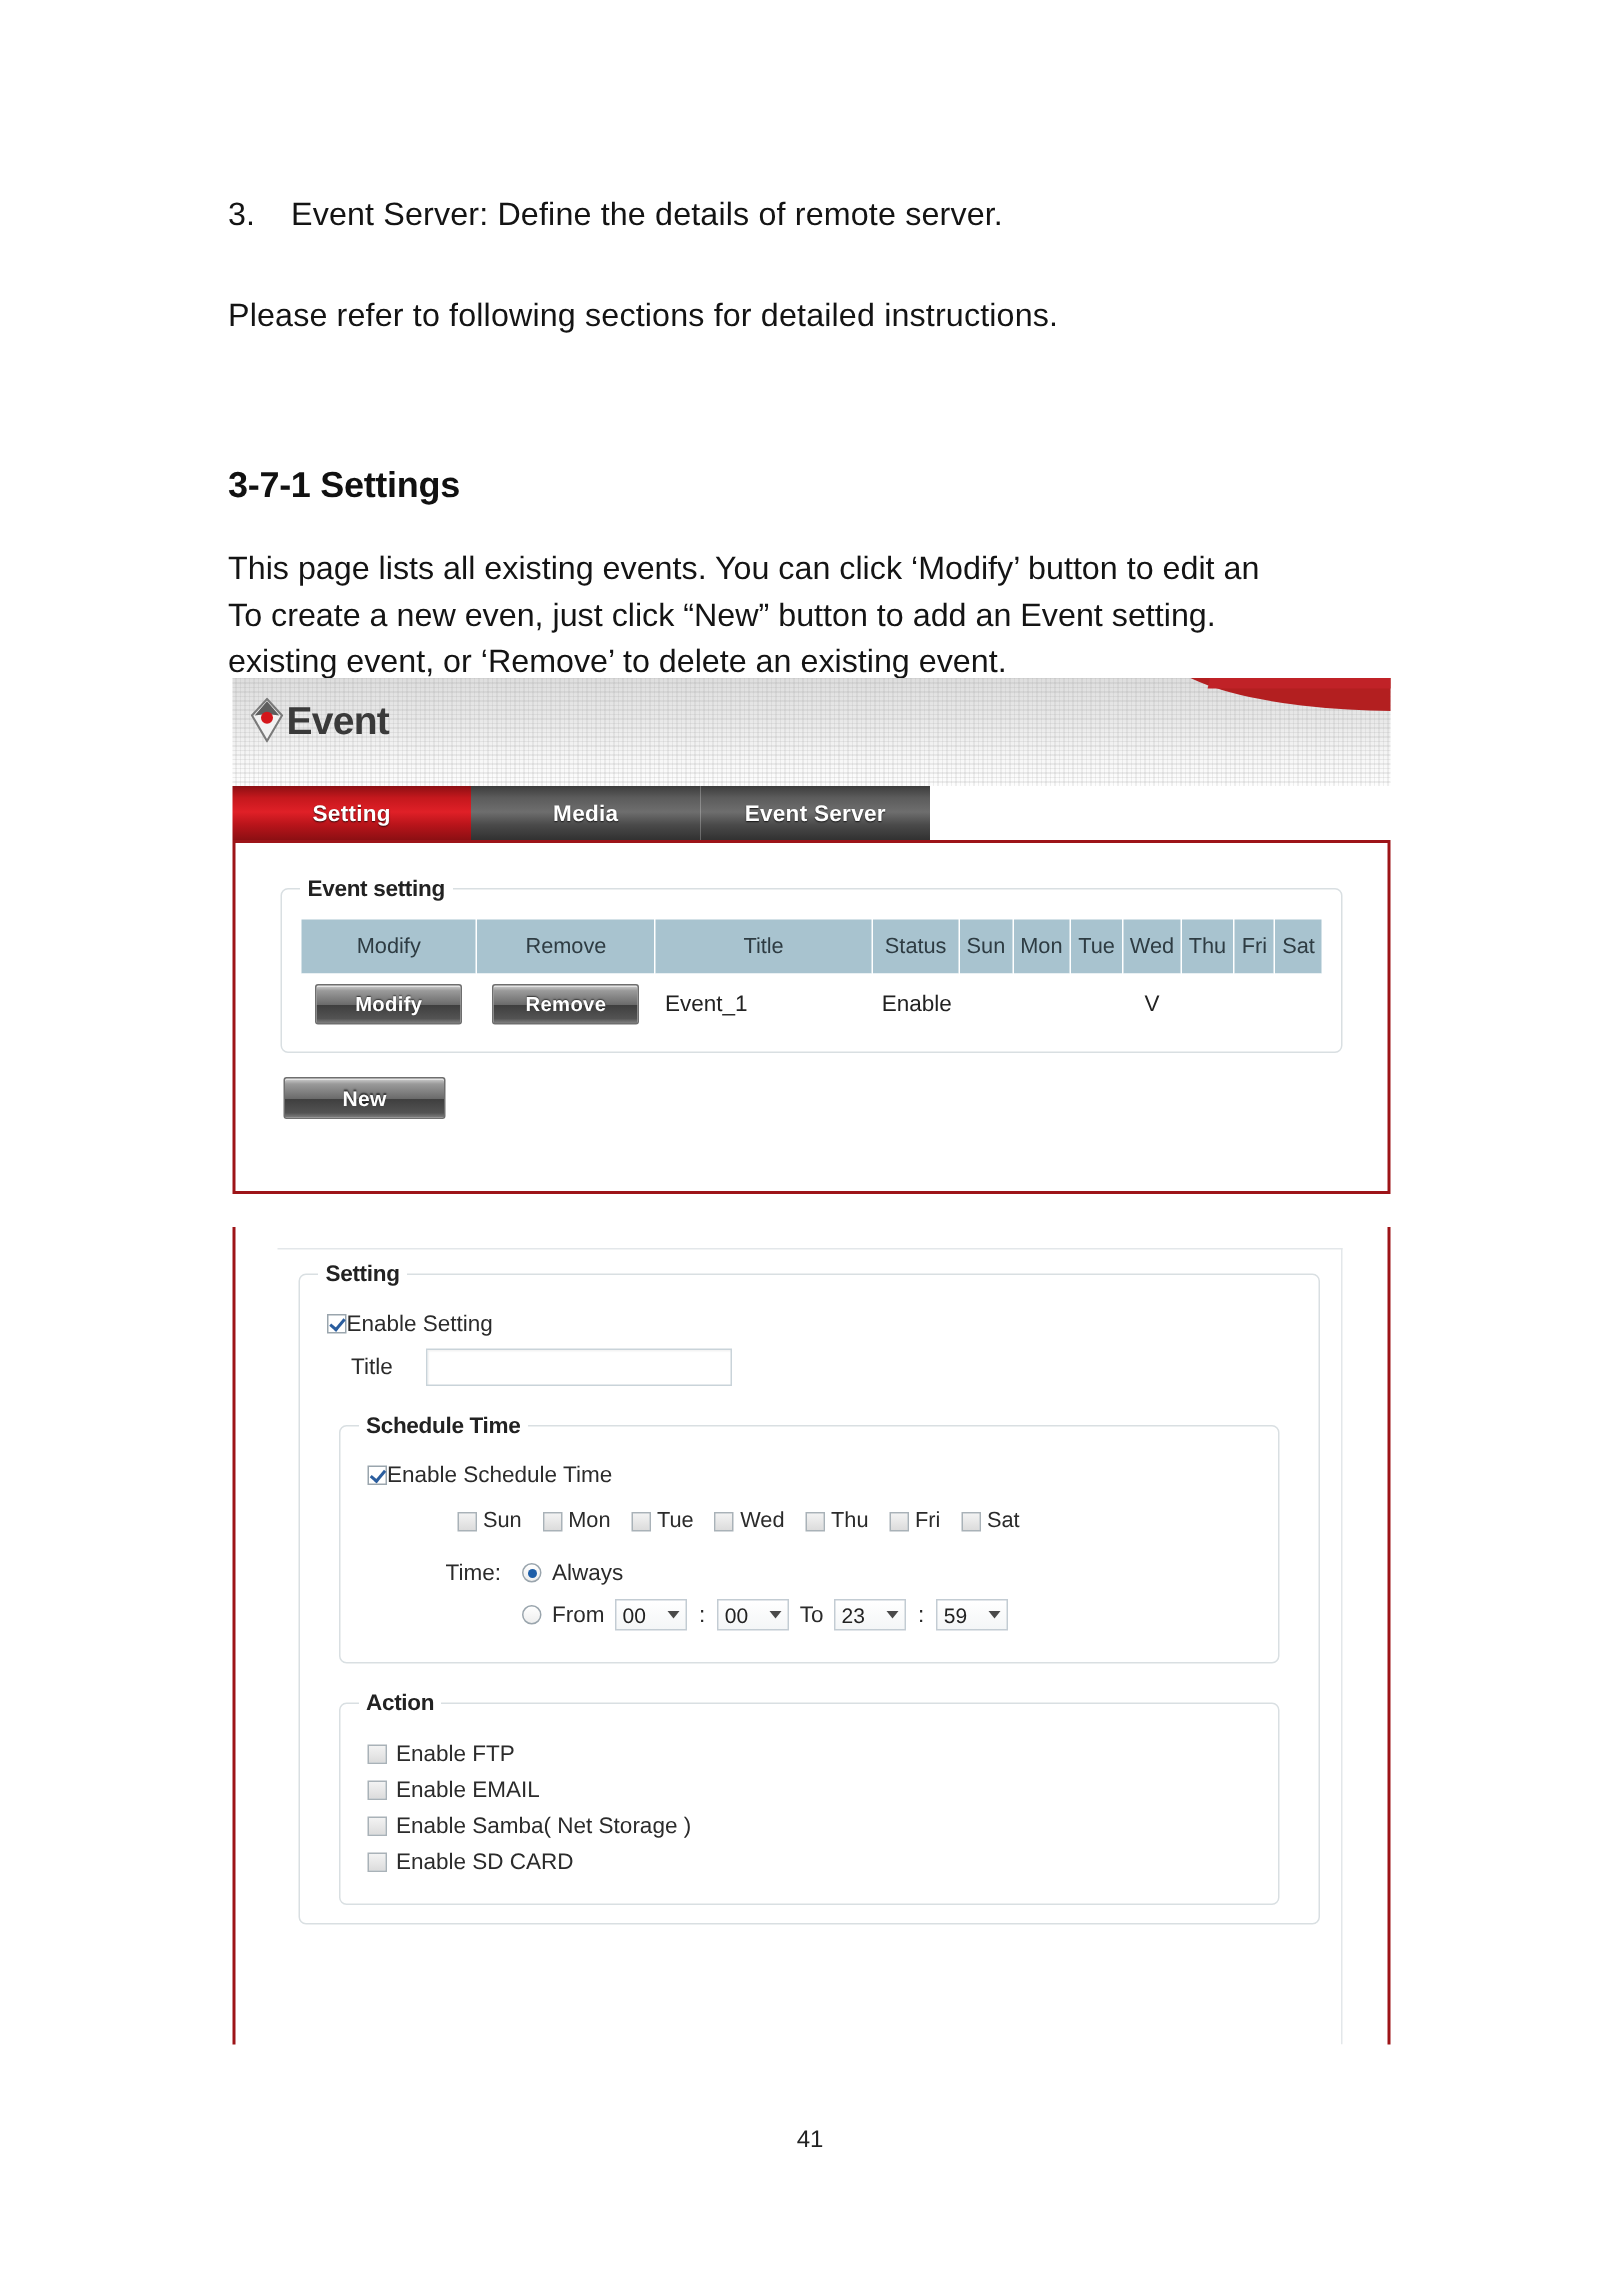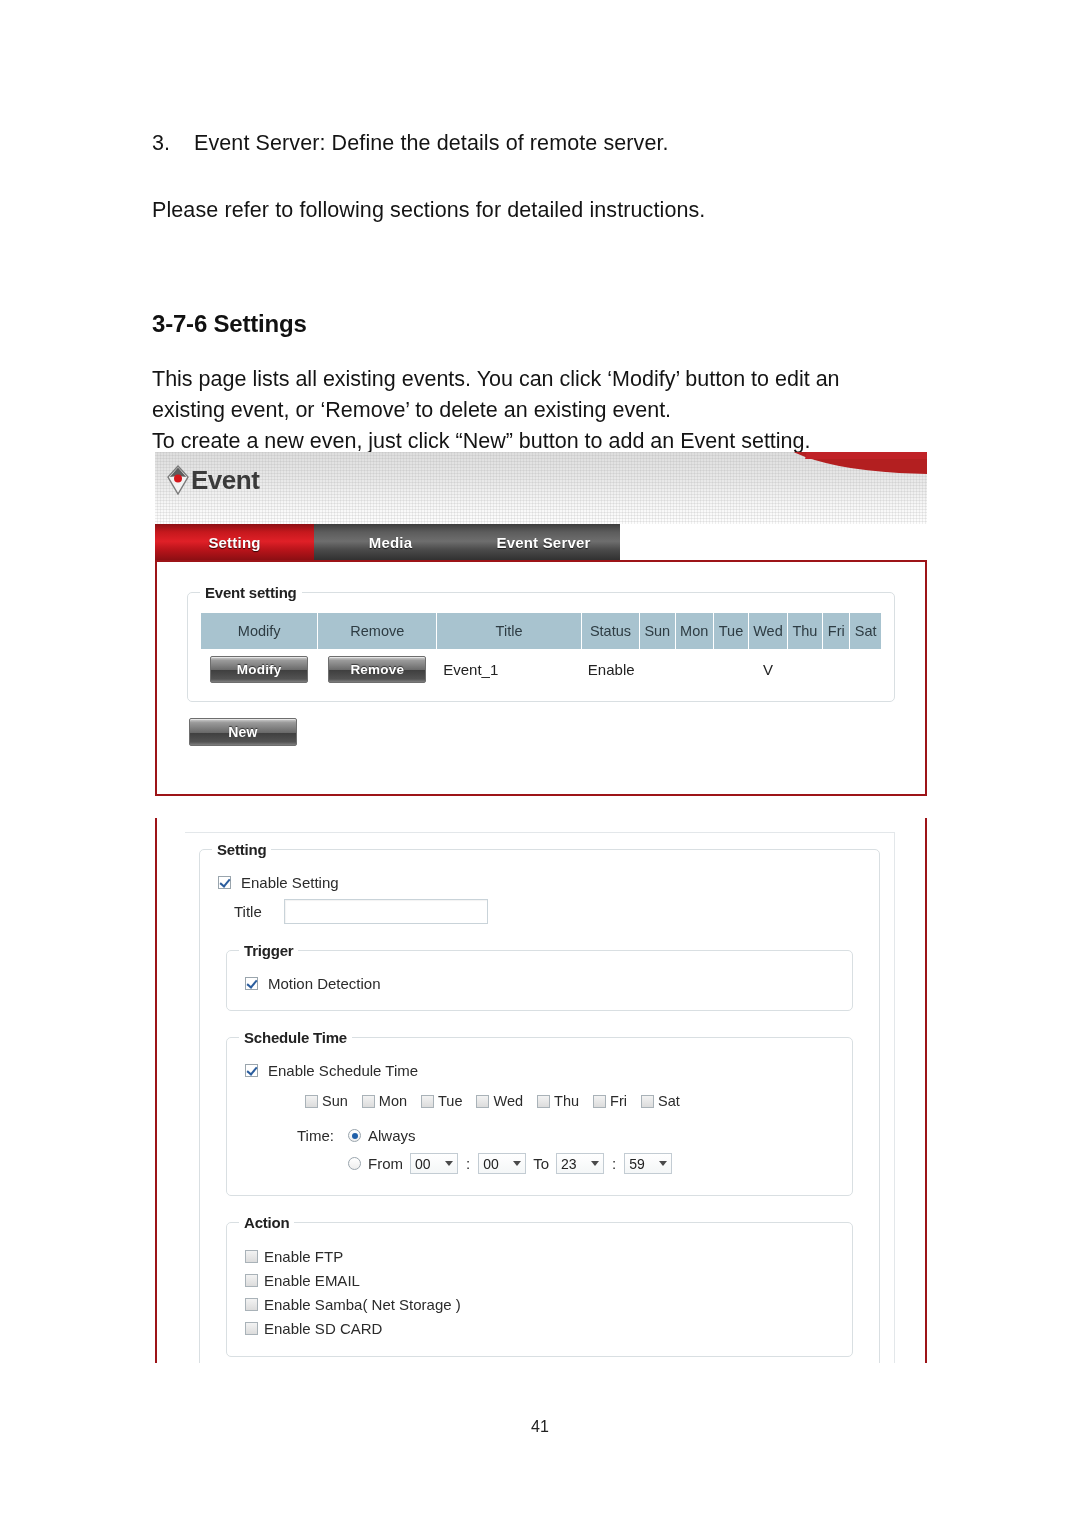--- a/index.html
+++ b/index.html
@@ -243,21 +243,21 @@
     border-right: 1px solid #e3e7ea;
     margin: 0 30px 0 28px;
     padding: 0 0 0 0;
     height: 100%;
     box-sizing: border-box;
   }
 
   .row {
     display: flex;
     align-items: center;
-    gap: 10px;
+    gap: 0;
     margin: 6px 0;
     font-size: 15px;
     color: #2b2b2b;
   }
   .field-row {
     display: flex;
     align-items: center;
     gap: 22px;
     margin: 8px 0 0 22px;
     font-size: 15px;
@@ -387,26 +387,26 @@
 <body>
 
 <div class="doc">
 
   <div class="doc-item numbered">
     <span class="num">3.</span><span>Event Server: Define the details of remote server.</span>
   </div>
 
   <div class="doc-item para-refer">Please refer to following sections for detailed instructions.</div>
 
-  <div class="section-head">3-7-6 Settings</div>
+  <div class="section-head">3-7-1 Settings</div>
 
   <div class="para-block">
     <div class="para-line">This page lists all existing events. You can click ‘Modify’ button to edit an</div>
+    <div class="para-line">To create a new even, just click “New” button to add an Event setting.</div>
     <div class="para-line">existing event, or ‘Remove’ to delete an existing event.</div>
-    <div class="para-line">To create a new even, just click “New” button to add an Event setting.</div>
   </div>
 </div>
 
 <div class="shot">
 
   <div class="ui-panel">
 
     <div class="ui-header">
       <div class="red-swoosh"></div>
       <div class="logo-wrap">
@@ -486,27 +486,20 @@
         <div class="row" style="margin-left:6px">
           <span class="cb on"></span>
           <span>Enable Setting</span>
         </div>
 
         <div class="field-row">
           <span>Title</span>
           <input class="txt-input" type="text" value="" style="">
         </div>
 
-        <fieldset class="group" style="margin-top:18px">
-          <legend>Trigger</legend>
-          <div class="row" style="margin-left:6px">
-            <span class="cb on"></span>
-            <span>Motion Detection</span>
-          </div>
-        </fieldset>
 
         <fieldset class="group" style="margin-top:18px">
           <legend>Schedule Time</legend>
 
           <div class="row" style="margin-left:6px">
             <span class="cb on"></span>
             <span>Enable Schedule Time</span>
           </div>
 
           <div class="days-row">

